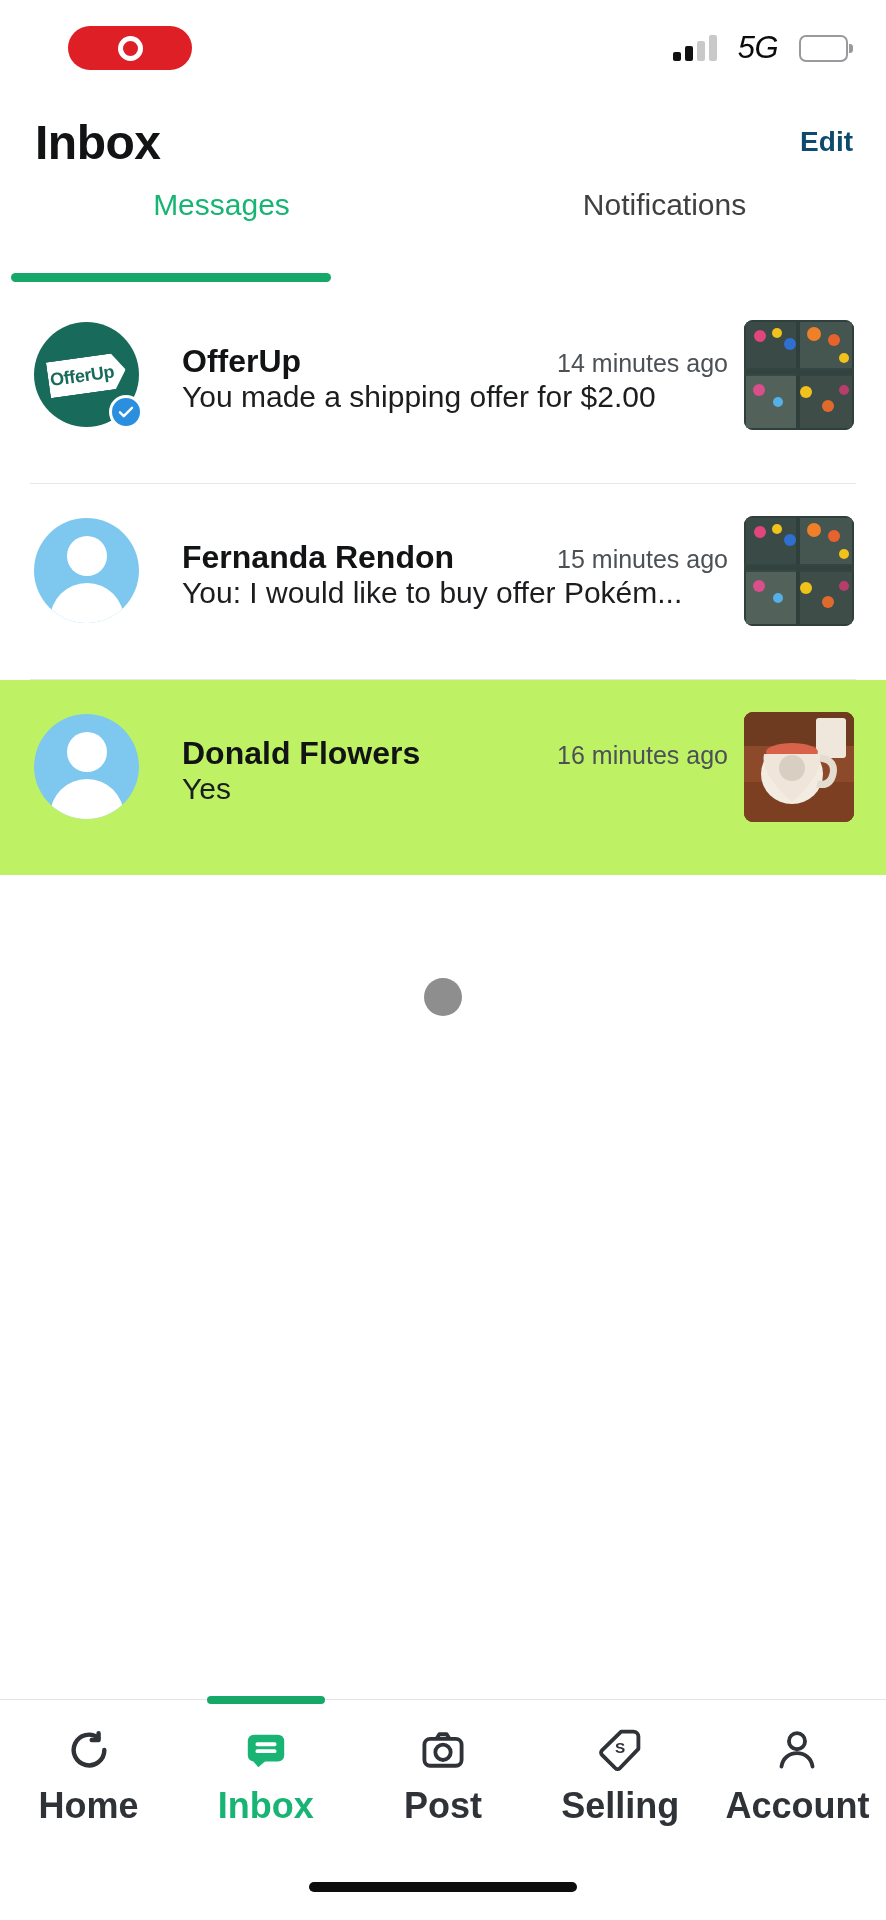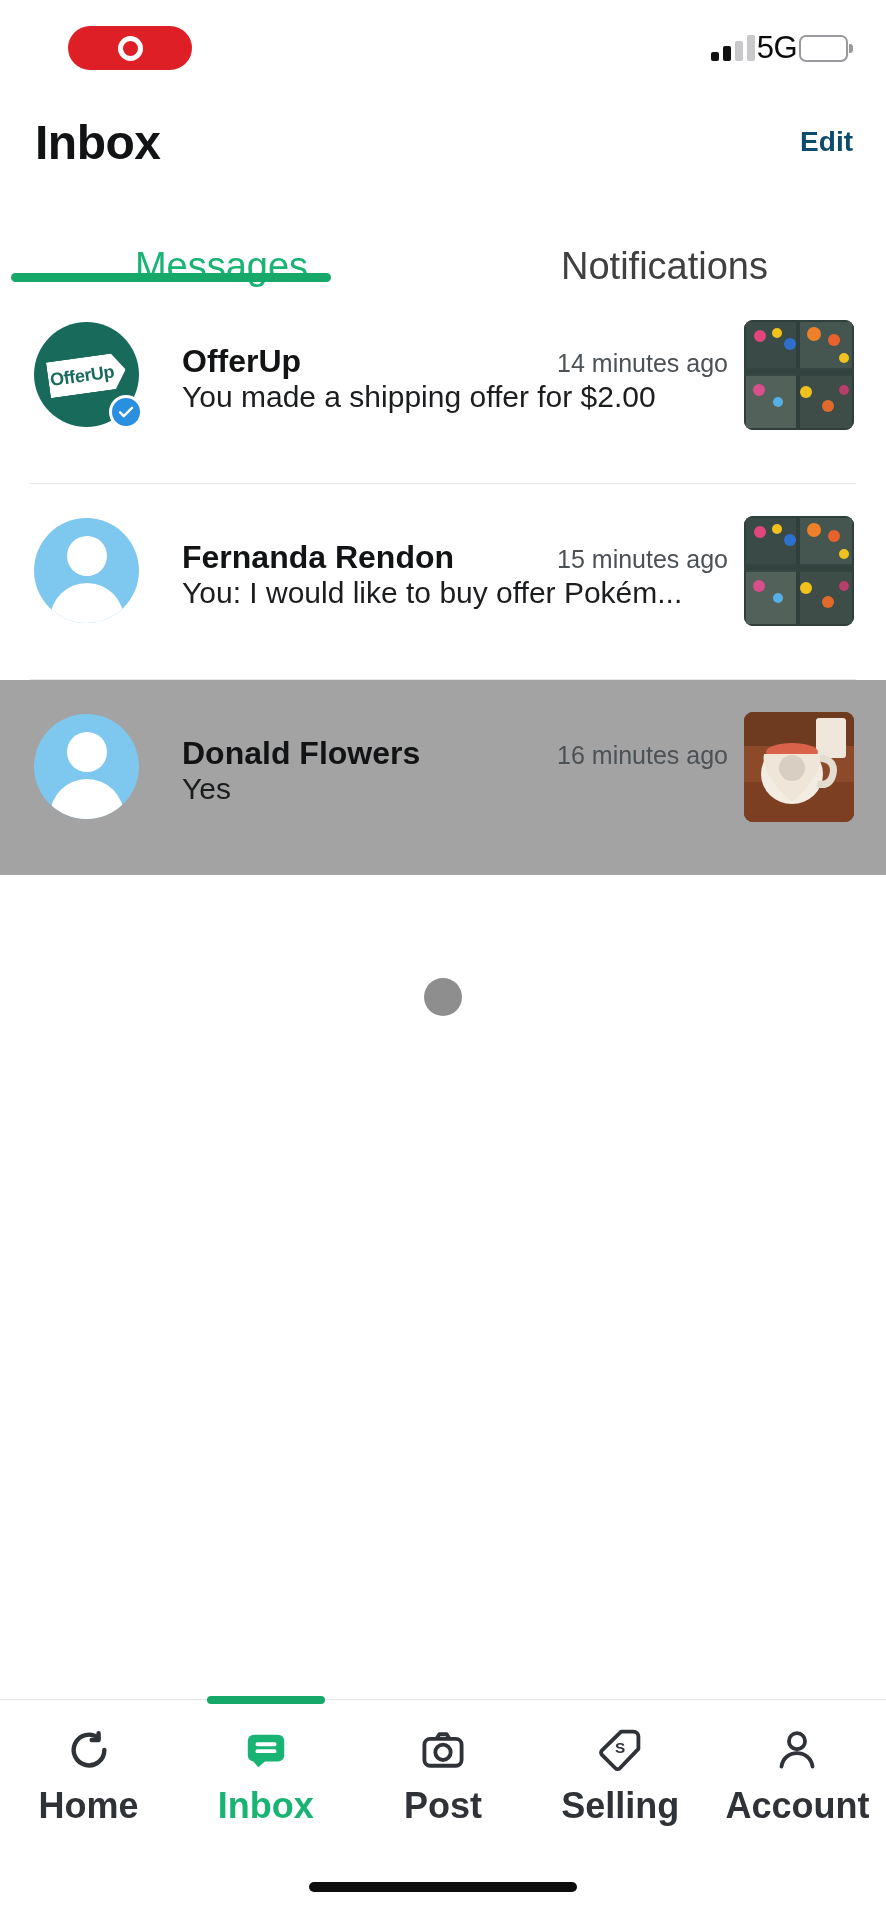--- a/index.html
+++ b/index.html
@@ -31,21 +31,21 @@
     margin-left: 8px;
   }
   .rec-pill .ring {
     width: 25px; height: 25px;
     border: 5px solid #ffffff;
     border-radius: 50%;
     display: flex; align-items: center; justify-content: center;
   }
   .status-right {
     margin-left: auto;
-    display: flex; align-items: center; gap: 2px;
+    display: flex; align-items: center; gap: 21px; font-style: italic;
   }
   .signal { display: flex; align-items: flex-end; gap: 4px; height: 26px; }
   .signal i { width: 8px; border-radius: 2px; display: block; background: #111; }
   .signal i:nth-child(1) { height: 9px; }
   .signal i:nth-child(2) { height: 15px; }
   .signal i:nth-child(3) { height: 20px; background: #c9c9cc; }
   .signal i:nth-child(4) { height: 26px; background: #c9c9cc; }
   .net-label { font-size: 31px; color: #0b0b0b; letter-spacing: -0.5px; font-weight: 400; }
   .battery { position: relative; width: 53px; height: 27px; display: flex; align-items: center; }
   .battery .shell {
@@ -70,40 +70,40 @@
   .edit-btn {
     margin-left: auto;
     font-size: 28px; color: #0c4a6e; font-weight: 600;
     background: none; border: none; cursor: pointer;
     font-family: "Liberation Sans", sans-serif;
   }
 
   
   .tabs { flex: 0 0 100px; display: flex; position: relative; }
   .tab {
-    flex: 1; display: flex; align-items: flex-end; justify-content: center;
-    font-size: 38px; cursor: pointer; position: relative;
+    flex: 1; display: flex; align-items: flex-start; justify-content: center;
+    font-size: 30px; cursor: pointer; position: relative;
   }
   .tab.inactive { color: #404040; }
   .tab.active { color: #18b473; }
   .tab-underline {
     position: absolute; left: 11px; bottom: 6px;
     width: 320px; height: 9px;
     background: #16a868; border-radius: 5px;
   }
 
   
   .list { flex: 1 1 auto; position: relative; overflow: hidden; }
   .conv {
     display: flex; align-items: flex-start;
     padding: 28px 32px 28px 34px;
     min-height: 195px;
     position: relative;
   }
-  .conv.highlight { background: #a3a3a3; }
+  .conv.highlight { background: #bef264; }
   .divider {
     height: 1px; background: #e6e7ea;
     margin: 0 30px;
   }
   .avatar-wrap { position: relative; flex: 0 0 105px; height: 105px; margin-top: 6px; }
   .avatar {
     width: 105px; height: 105px; border-radius: 50%;
     overflow: hidden; position: relative;
     display: flex; align-items: center; justify-content: center;
   }

